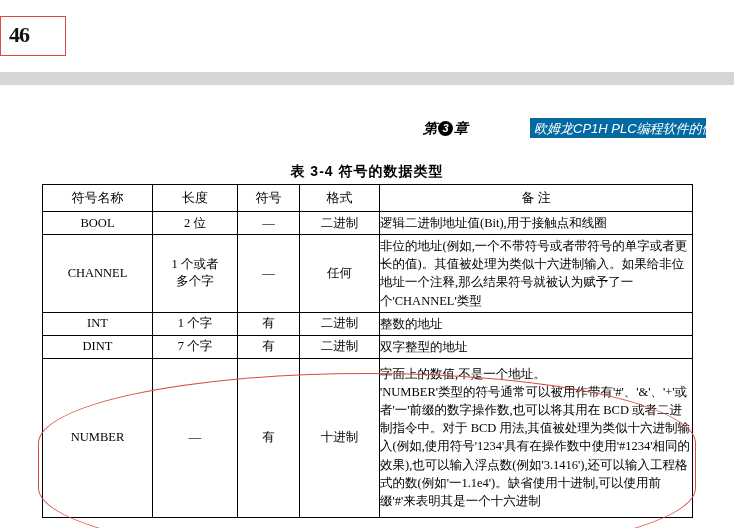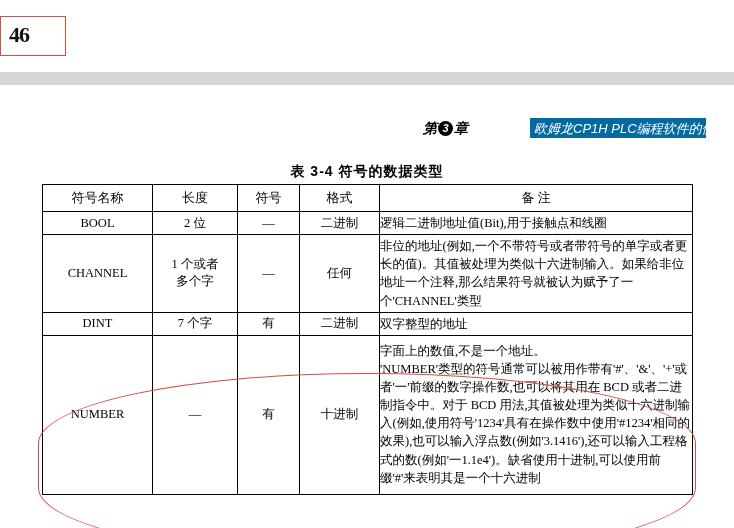--- a/index.html
+++ b/index.html
@@ -216,20 +216,27 @@
     </tr>
     <tr class="row-tall">
       <td class="c">CHANNEL</td>
       <td class="c" style="white-space:pre-line">1 个或者
 多个字</td>
       <td class="c">—</td>
       <td class="c">任何</td>
       <td class="note">非位的地址(例如,一个不带符号或者带符号的单字或者更长的值)。其值被处理为类似十六进制输入。如果给非位地址一个注释,那么结果符号就被认为赋予了一个'CHANNEL'类型</td>
     </tr>
     <tr>
+      <td class="c">INT</td>
+      <td class="c">1 个字</td>
+      <td class="c">有</td>
+      <td class="c">二进制</td>
+      <td class="note">整数的地址</td>
+    </tr>
+    <tr>
       <td class="c">DINT</td>
       <td class="c">7 个字</td>
       <td class="c">有</td>
       <td class="c">二进制</td>
       <td class="note">双字整型的地址</td>
     </tr>
     <tr class="row-num">
       <td class="c">NUMBER</td>
       <td class="c">—</td>
       <td class="c">有</td>

